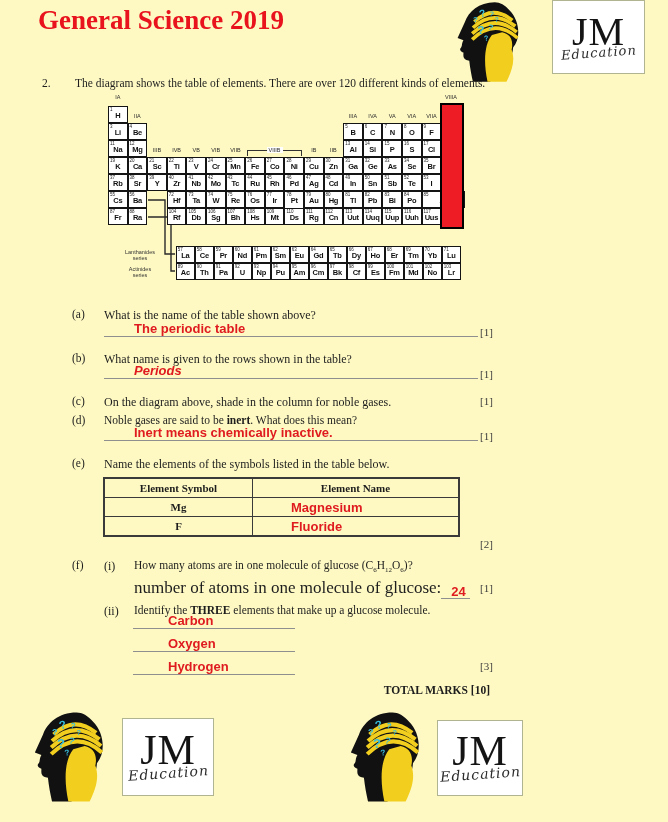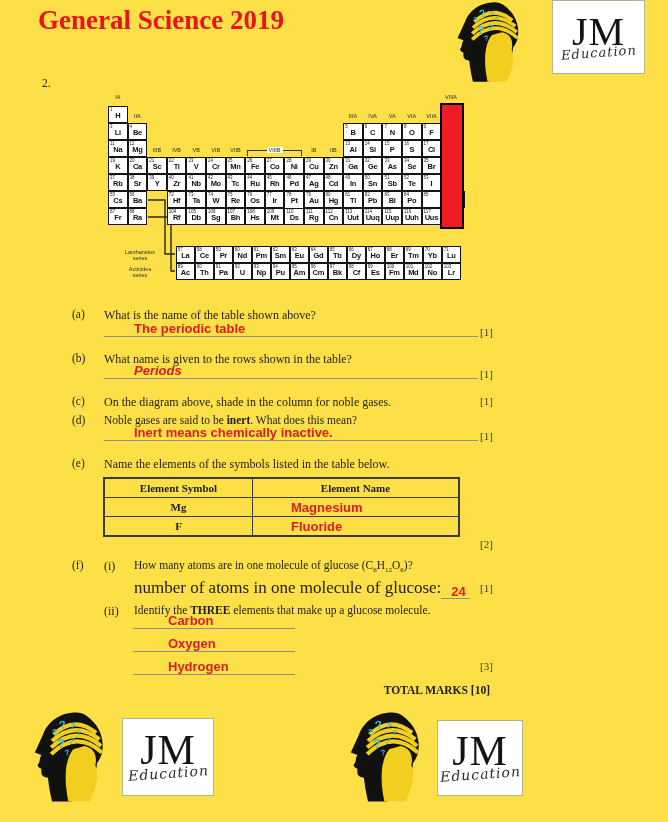--- a/index.html
+++ b/index.html
@@ -1,16 +1,16 @@
 <!DOCTYPE html>
 <html style="--red: #df1b1f; --title-red: #e8131c; --noble: #ee1c25; --hand: #f2cf1f; --brain: #38bedd; --jmbox: #b0b491;"><head>
 <meta charset="utf-8">
 <style>
   html,body{margin:0;padding:0;background:#e9e9e9;}
-  #page{position:relative;width:668px;height:822px;background:#fde047;margin:0 auto;overflow:hidden;
+  #page{position:relative;width:668px;height:822px;background:#fef9c3;margin:0 auto;overflow:hidden;
         font-family:"Liberation Serif",serif;color:#1d1d1d;}
   .abs{position:absolute;}
   .title{font-family:"Liberation Serif",serif;font-weight:bold;font-size:27px;color:var(--title-red);}
   .qnum{font-size:11.5px;}
   .qtext{font-size:11.5px;}
   .plabel{position:absolute;left:72px;font-size:11.5px;}
   .plabel2{position:absolute;left:104px;font-size:12px;}
   .ptext{position:absolute;left:104px;font-size:11.5px;white-space:nowrap;}
   .ptext3{position:absolute;left:134px;font-size:11.5px;white-space:nowrap;}
   .marks{position:absolute;left:480px;font-size:11px;color:#3c3c3c;}
@@ -88,20 +88,21 @@
       <text x="44" y="56" font-size="10" transform="rotate(-10 44 56)">?</text>
     </g>
   </svg>
 
   <div class="jm-box jm-top" style="left:552px;top:0px;width:93px;height:74px;">
     <div class="jm-initials">JM</div>
     <div class="jm-script">Education</div>
   </div>
 
   <span class="abs qnum" style="left:42px;top:77px;">2.</span>
+  <span class="abs qtext" style="left:75px;top:77px;">The diagram shows the table of elements. There are over 120 different kinds of elements.</span>
 
   <div id="ptable">
     <svg class="pt-connect" width="360" height="196">
       <polyline points="40,106 57,106 57,160 67,160"></polyline>
       <polyline points="40,123 63,123 63,177 67,177"></polyline>
     </svg>
   <div class="pt-cell" style="left: 0px; top: 12px; width: 19.6px; height: 17px;">
         <span class="pt-num">1</span>
         <span class="pt-sym">H</span>
       </div>

